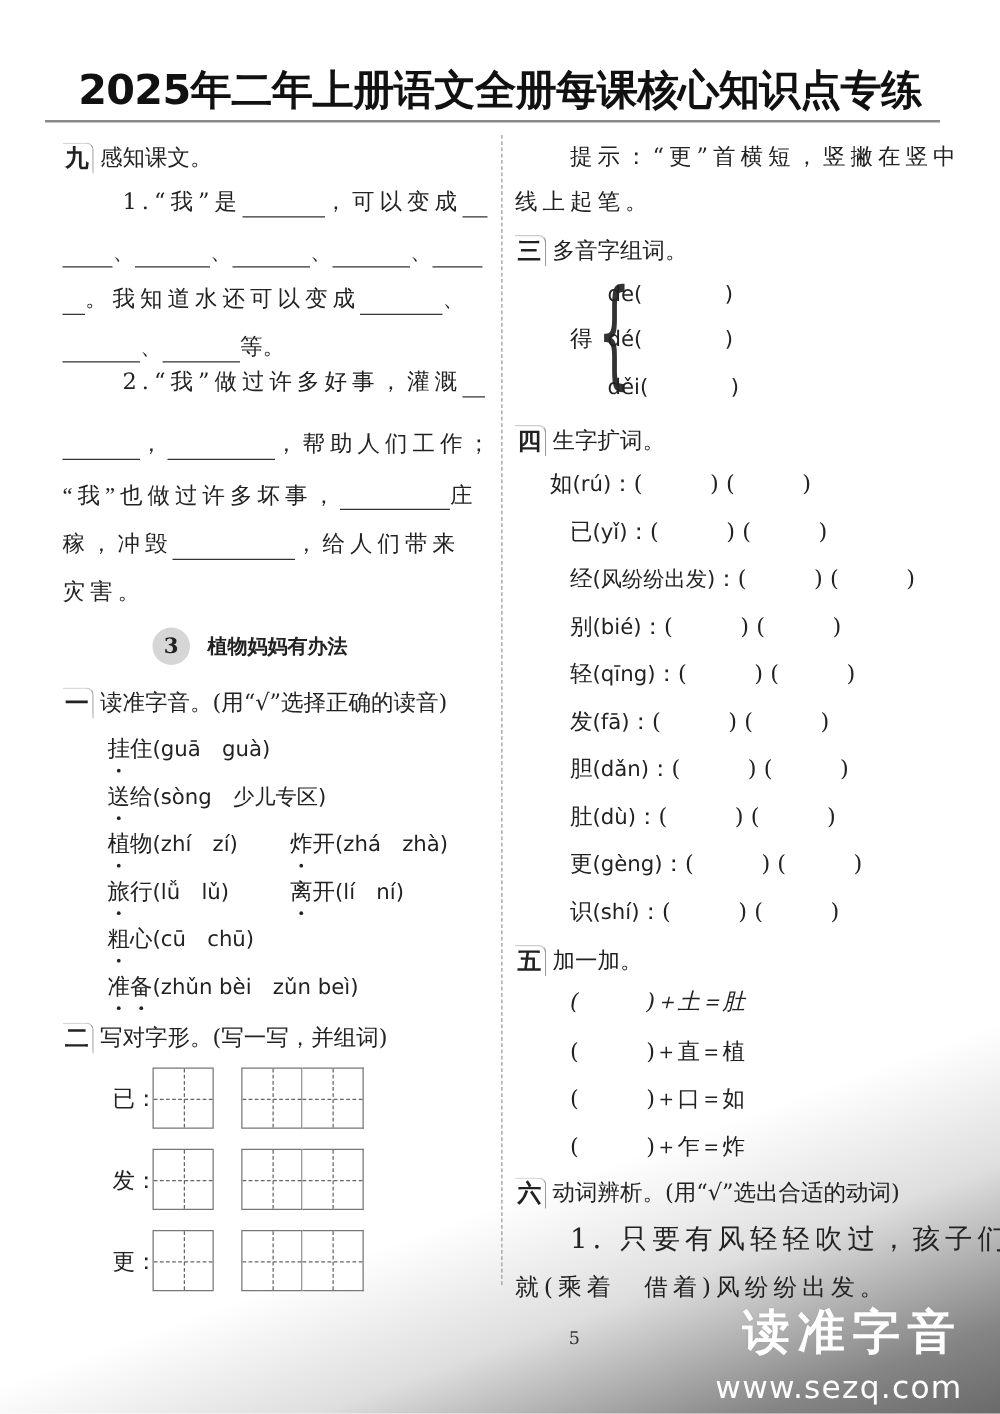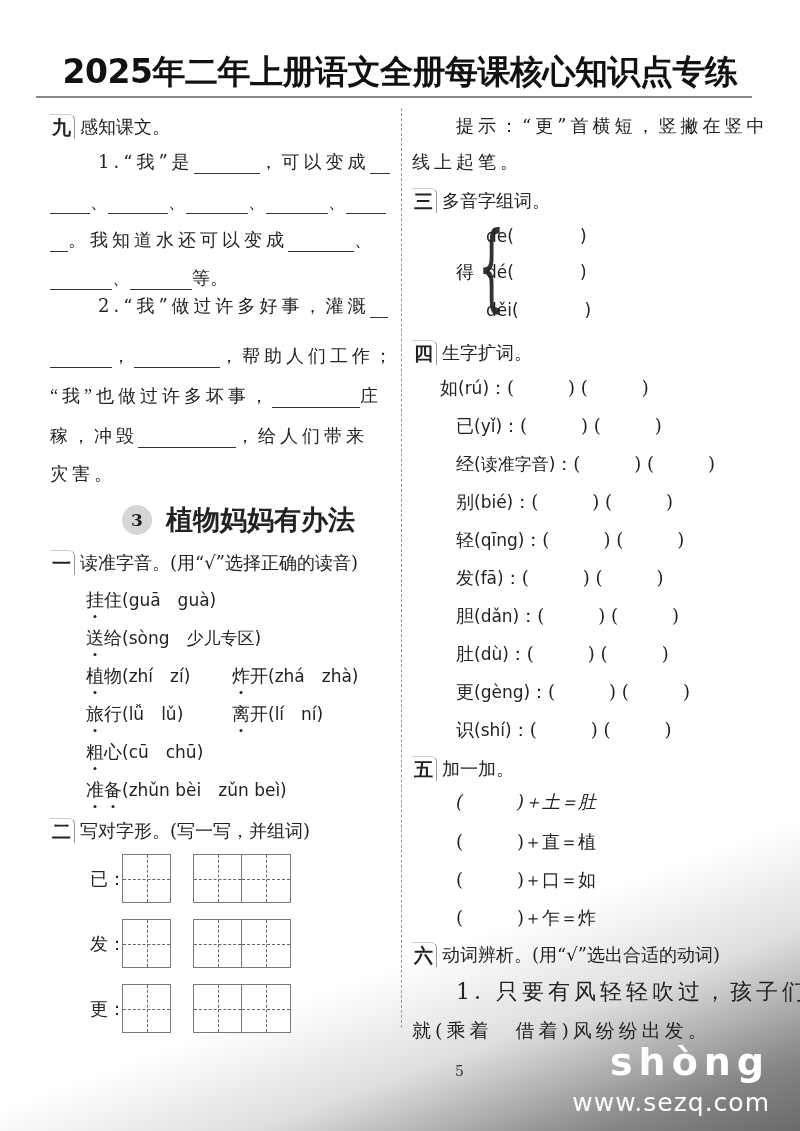--- a/index.html
+++ b/index.html
@@ -40,21 +40,21 @@
     .blank { display:inline-block; border-bottom:1px solid #333; height:18px; vertical-align:bottom; }
     .spaced { letter-spacing:4px; }
     .lesson {
       position:absolute; display:flex; align-items:center; white-space:nowrap;
     }
     .lesson-num {
       width:30px; height:30px; border-radius:50%; background:#d6d6d6;
       display:flex; align-items:center; justify-content:center;
       font-weight:bold; font-size:17px; margin-right:14px;
     }
-    .lesson-title { font-weight:bold; font-size:27px; font-family:"DejaVu Serif", serif; }
+    .lesson-title { font-weight:bold; font-size:16px; font-family:"DejaVu Serif", serif; }
     .dot-char { position:relative; display:inline-block; }
     .dot-char::after {
       content:""; position:absolute; left:50%; bottom:-6px; width:3px; height:3px;
       background:#222; border-radius:50%; transform:translateX(-50%);
     }
     .pinyin { font-family:"DejaVu Sans", sans-serif; font-size:17px; }
     .grid-row { position:absolute; display:flex; align-items:center; }
     .grid-label { width:30px; text-align:right; font-size:18px; margin-right:2px; }
     .tz {
       width:49px; height:49px; border:1px solid #777; position:relative; box-sizing:border-box;
@@ -212,21 +212,21 @@
     <span>děi(</span><span style="display:inline-block;width:66px"></span><span>)</span>
   </div>
 
   <div class="line sec-head" style="top:232px;left:0;">
     <span class="sec-num">四</span>
     <span class="sec-title">生字扩词。</span>
   </div>
 
   <div class="line" style="top:268px;left:28px;"><span>如</span><span class="pinyin">(rú)</span><span>：(　　　) (　　　)</span></div>
   <div class="line" style="top:306px;left:44px;"><span>已</span><span class="pinyin">(yǐ)</span><span>：(　　　) (　　　)</span></div>
-  <div class="line" style="top:344px;left:44px;"><span>经</span><span class="pinyin">(读准字音)</span><span>：(　　　) (　　　)</span></div>
+  <div class="line" style="top:344px;left:44px;"><span>经</span><span class="pinyin">(风纷纷出发)</span><span>：(　　　) (　　　)</span></div>
   <div class="line" style="top:382px;left:44px;"><span>别</span><span class="pinyin">(bié)</span><span>：(　　　) (　　　)</span></div>
   <div class="line" style="top:420px;left:44px;"><span>轻</span><span class="pinyin">(qīng)</span><span>：(　　　) (　　　)</span></div>
   <div class="line" style="top:458px;left:44px;"><span>发</span><span class="pinyin">(fā)</span><span>：(　　　) (　　　)</span></div>
   <div class="line" style="top:496px;left:44px;"><span>胆</span><span class="pinyin">(dǎn)</span><span>：(　　　) (　　　)</span></div>
   <div class="line" style="top:534px;left:44px;"><span>肚</span><span class="pinyin">(dù)</span><span>：(　　　) (　　　)</span></div>
   <div class="line" style="top:572px;left:44px;"><span>更</span><span class="pinyin">(gèng)</span><span>：(　　　) (　　　)</span></div>
   <div class="line" style="top:610px;left:44px;"><span>识</span><span class="pinyin">(shí)</span><span>：(　　　) (　　　)</span></div>
 
   <div class="line sec-head" style="top:648px;left:0;">
     <span class="sec-num">五</span>
@@ -241,15 +241,15 @@
     <span class="sec-num">六</span>
     <span class="sec-title">动词辨析。(用“√”选出合适的动词)</span>
   </div>
   <div class="line spaced" style="top:872px;left:44px;font-size:22px;">1. 只要有风轻轻吹过，孩子们</div>
   <div class="line spaced" style="top:910px;left:0;font-size:19px;">就(乘着　借着)风纷纷出发。</div>
 </div>
 
 <div class="page-num">5</div>
 
 <div class="watermark">
-  <div class="wm-title">shòng</div>
+  <div class="wm-title">读准字音</div>
   <div class="wm-url">www.sezq.com</div>
 </div>
 
 </body></html>

